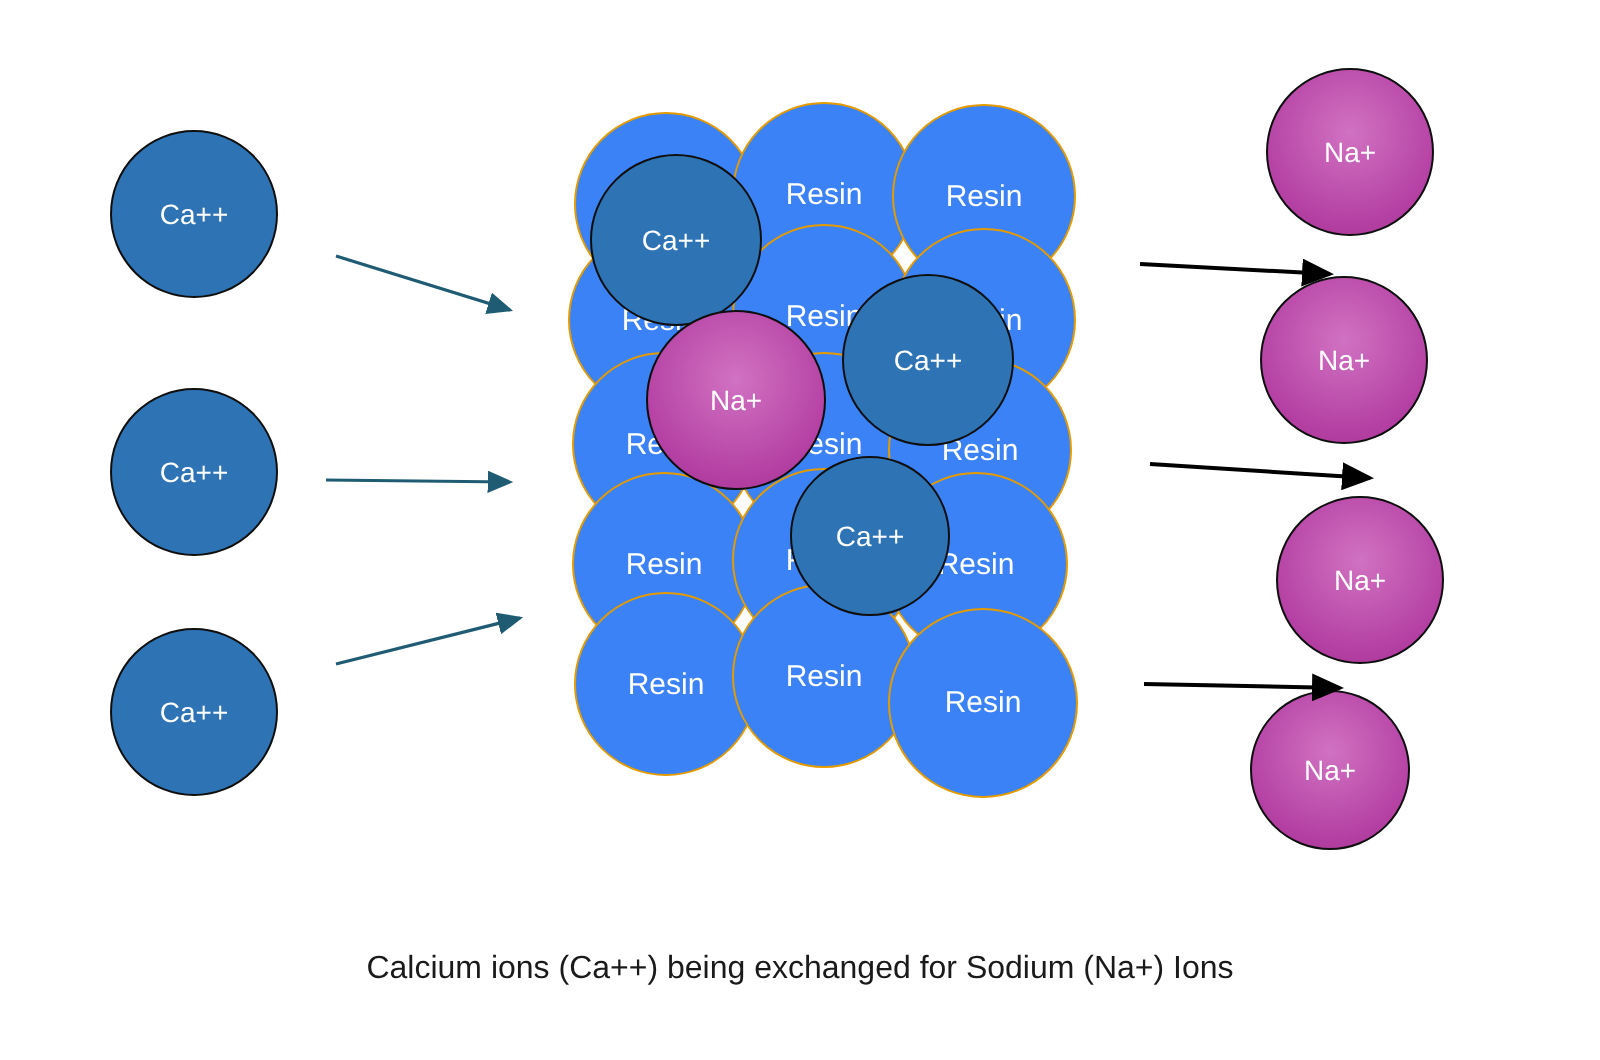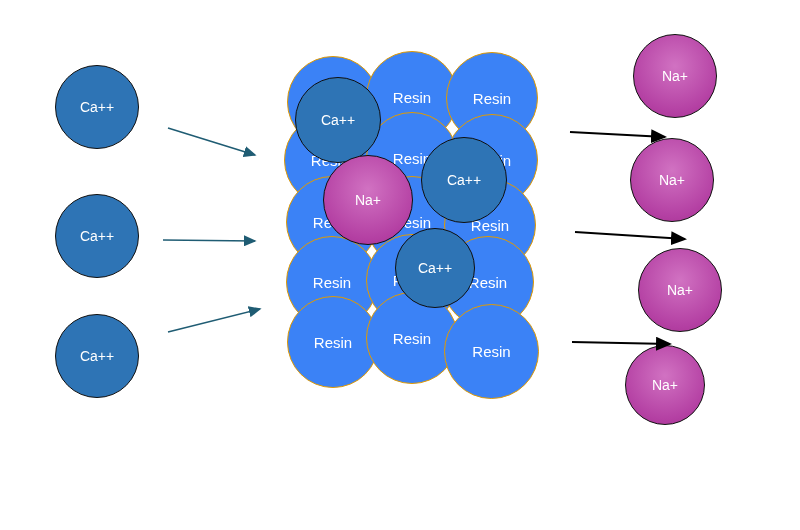--- a/index.html
+++ b/index.html
@@ -111,14 +111,15 @@
   <div class="circle sodium" style="left:630px;top:138px;width:84px;height:84px;">
     <span class="lbl">Na+</span>
   </div>
   <div class="circle sodium" style="left:638px;top:248px;width:84px;height:84px;">
     <span class="lbl">Na+</span>
   </div>
   <div class="circle sodium" style="left:625px;top:345px;width:80px;height:80px;">
     <span class="lbl">Na+</span>
   </div>
 
+  <div class="caption">Calcium ions (Ca++) being exchanged for Sodium (Na+) Ions</div>
 
 </div>
 
 </body></html>

